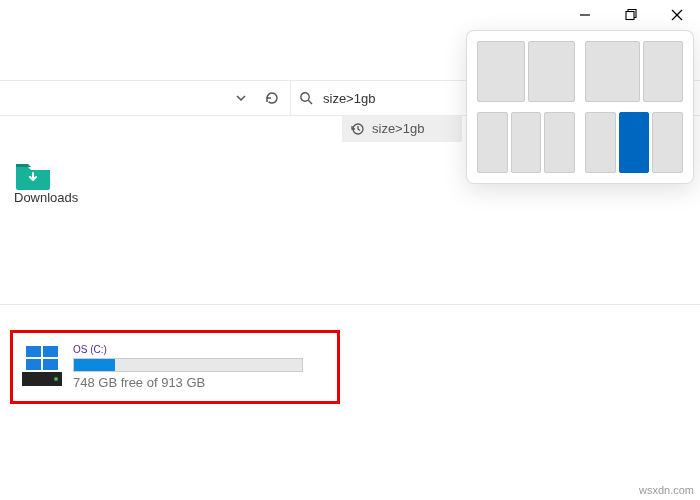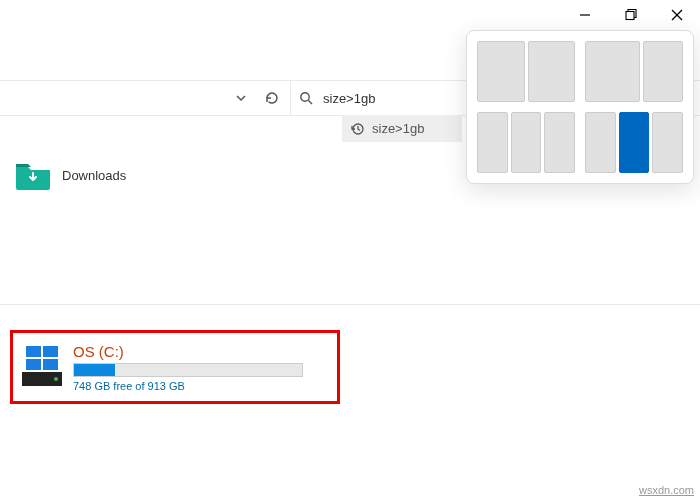--- a/index.html
+++ b/index.html
@@ -73,22 +73,21 @@
   }
   .items {
     position: absolute;
     top: 160px;
     left: 14px;
     display: flex;
     gap: 110px;
   }
   .folder-item {
     display: flex;
-    align-items: center;
-    gap: 10px;
+    flex-direction: column;
   }
   .folder-glyph { width: 38px; height: 30px; position: relative; }
   .divider {
     position: absolute;
     left: 0; right: 0;
     top: 304px;
     border-top: 1px solid #eaeaea;
   }
   .drive-box {
     position: absolute;
@@ -110,27 +109,27 @@
   }
   .drive-glyph .win > div { background: #1a7de0; }
   .drive-glyph .base {
     width: 40px; height: 14px; background: #222; margin: 2px auto 0;
     position: relative;
   }
   .drive-glyph .base::after {
     content: ""; position: absolute; right: 4px; top: 5px; width: 4px; height: 4px; border-radius: 50%; background: #4caf50;
   }
   .drive-info { flex: 1; }
-  .drive-name { font-size: 15px; color: #c2410c; }
+  .drive-name { font-size: 10px; color: #4c1d95; }
   .bar {
     width: 230px; height: 14px; border: 1px solid #ccc; margin: 3px 0;
     background: #e8e8e8; position: relative;
   }
   .bar-fill { position: absolute; left: 0; top: 0; bottom: 0; background: #0b89e0; }
-  .drive-free { font-size: 11px; color: #0369a1; }
+  .drive-free { font-size: 13px; color: #737373; }
 
   
   .snap {
     position: absolute;
     top: 30px; right: 6px;
     width: 228px;
     padding: 10px;
     background: #fff;
     border: 1px solid #ddd;
     border-radius: 8px;
@@ -156,21 +155,20 @@
   .l1 { grid-template-columns: 1fr 1fr; }
   .l2 { grid-template-columns: 7fr 5fr; }
   .l3 { grid-template-columns: 1fr 1fr 1fr; }
   .l4 { grid-template-columns: 1fr 1fr 1fr; }
 
   .watermark {
     position: absolute;
     bottom: 4px; right: 6px;
     font-size: 11px;
     color: #999;
-    text-decoration: underline;
   }
   svg { display: block; }
 </style>
 </head>
 <body>
 
 <div class="titlebar">
   <div class="ctrl">
     <svg width="12" height="12" viewBox="0 0 12 12">
         <line x1="1" y1="6" x2="11" y2="6" stroke="#000" stroke-width="1.2"></line>

